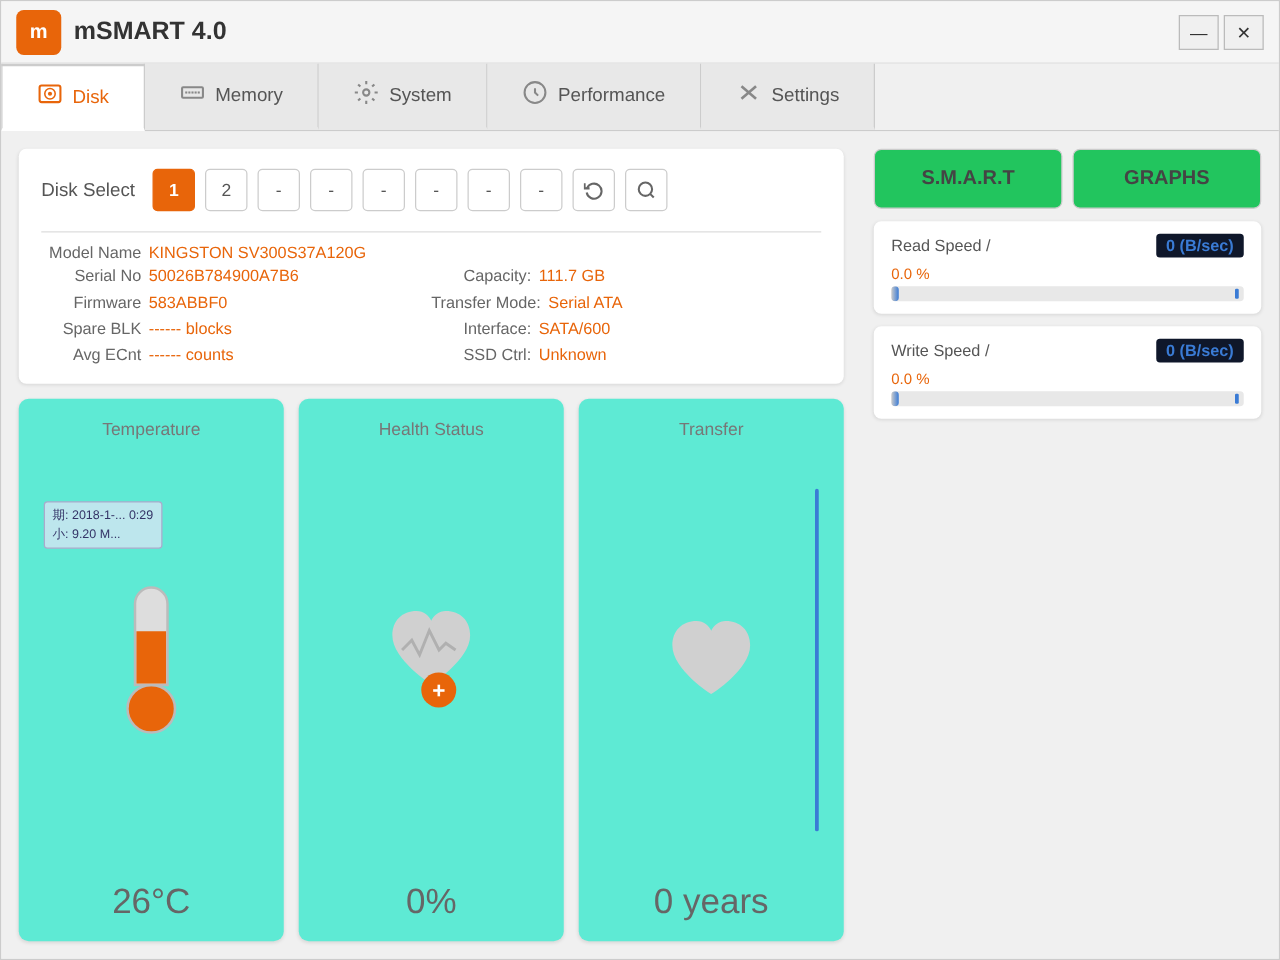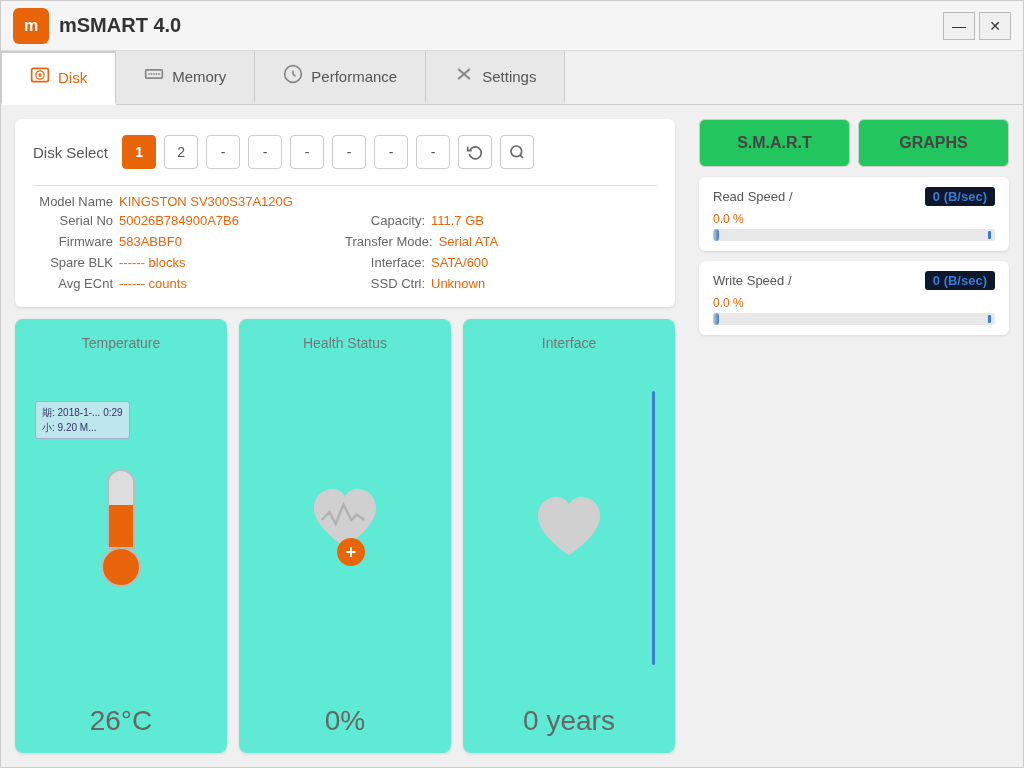--- a/index.html
+++ b/index.html
@@ -417,20 +417,29 @@
         <svg width="20" height="20" viewBox="0 0 24 24" fill="none" stroke="#888" stroke-width="2">
             <rect x="2" y="7" width="20" height="10" rx="1"></rect>
             <line x1="6" y1="11" x2="6" y2="13"></line>
             <line x1="9" y1="11" x2="9" y2="13"></line>
             <line x1="12" y1="11" x2="12" y2="13"></line>
             <line x1="15" y1="11" x2="15" y2="13"></line>
             <line x1="18" y1="11" x2="18" y2="13"></line>
           </svg>
       </span>
       <span>Memory</span>
+    </div>
+    <div class="tab">
+      <span class="tab-icon">
+        <svg width="20" height="20" viewBox="0 0 24 24" fill="none" stroke="#888" stroke-width="2">
+            <circle cx="12" cy="12" r="3"></circle>
+            <path d="M12 1v3M12 20v3M4.22 4.22l2.12 2.12M17.66 17.66l2.12 2.12M1 12h3M20 12h3M4.22 19.78l2.12-2.12M17.66 6.34l2.12-2.12"></path>
+          </svg>
+      </span>
+      <span>System</span>
     </div>
     <div class="tab">
       <span class="tab-icon">
         <svg width="20" height="20" viewBox="0 0 24 24" fill="none" stroke="#888" stroke-width="2">
             <circle cx="12" cy="12" r="10"></circle>
             <path d="M12 8v4l3 3"></path>
           </svg>
       </span>
       <span>Performance</span>
     </div>
@@ -544,21 +553,21 @@
                 <path d="M50 80 C50 80 10 55 10 30 C10 15 20 5 35 5 C42 5 48 10 50 15 C52 10 58 5 65 5 C80 5 90 15 90 30 C90 55 50 80 50 80Z" fill="#d0d0d0"></path>
                 <polyline points="20,45 30,35 38,50 48,25 58,45 65,38 75,45" fill="none" stroke="#b0b0b0" stroke-width="3"></polyline>
               </svg>
               <div class="health-plus">+</div>
             </div>
           </div>
           <span class="card-value">0%</span>
         </div>
 
         <div class="card">
-          <span class="card-title">Interface</span>
+          <span class="card-title">Transfer</span>
           <div class="card-visual">
             <svg width="80" height="70" viewBox="0 0 100 90">
               <path d="M50 80 C50 80 10 55 10 30 C10 15 20 5 35 5 C42 5 48 10 50 15 C52 10 58 5 65 5 C80 5 90 15 90 30 C90 55 50 80 50 80Z" fill="#d0d0d0"></path>
             </svg>
             <div class="lifespan-graph"></div>
           </div>
           <span class="card-value">0 years</span>
         </div>
 
       </div>

